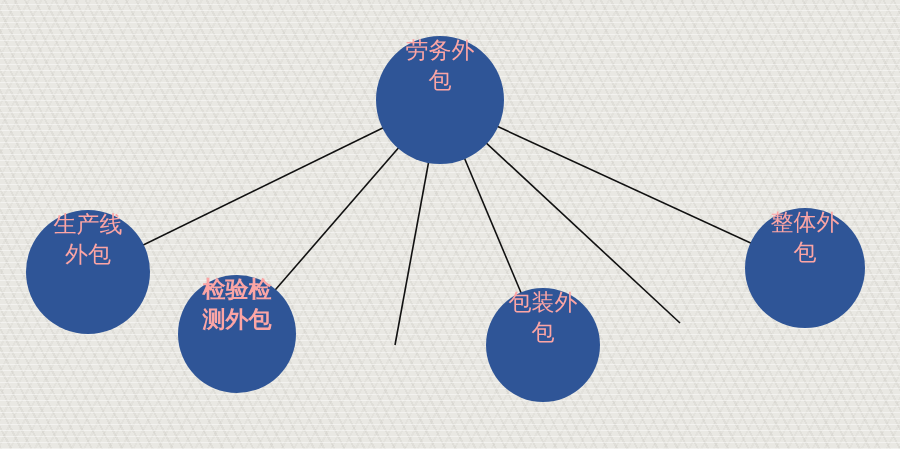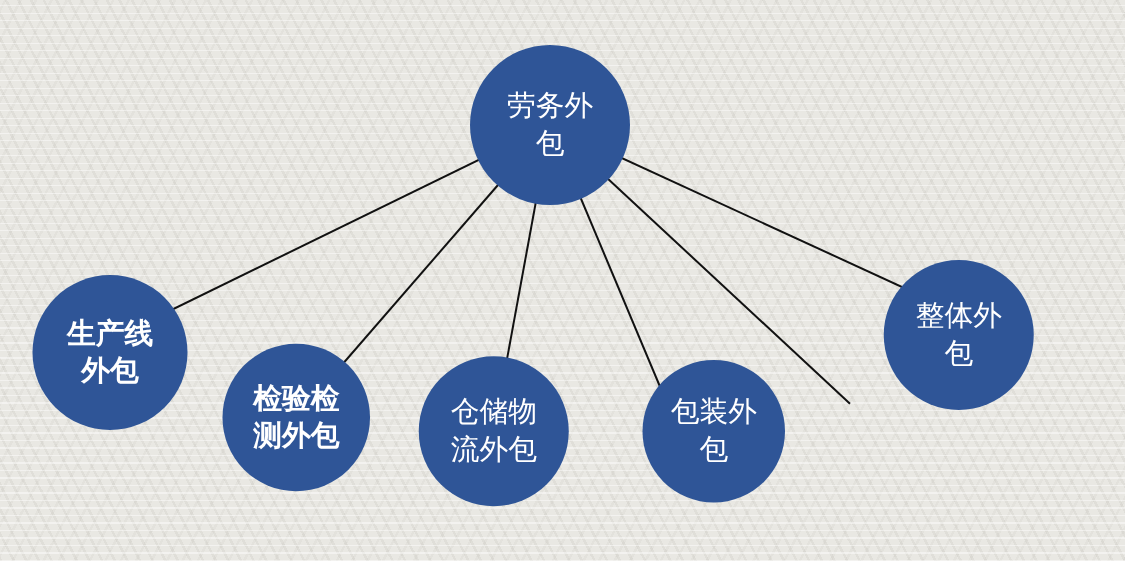--- a/index.html
+++ b/index.html
@@ -32,40 +32,40 @@
   }
   .connectors line {
     stroke: #111111;
     stroke-width: 1.6;
   }
   .node {
     position: absolute;
     z-index: 2;
     border-radius: 50%;
     background: #2f5597;
-    color: #ffffff;
+    color: #fca5a5;
     display: flex;
-    align-items: center;
+    align-items: flex-start;
     justify-content: center;
     text-align: center;
   }
   .node .label {
     display: block;
     max-width: 3.4em;
     font-size: 23px;
     line-height: 1.3;
     word-break: break-all;
   }
   #n-root { left: 376px; top: 36px;  width: 128px; height: 128px; }
-  #n-0    { left: 26px;  top: 220px; width: 124px; height: 124px; font-weight: bold; }
+  #n-0    { left: 26px;  top: 210px; width: 124px; height: 124px; }
   #n-1    { left: 178px; top: 275px; width: 118px; height: 118px; font-weight: bold; }
   #n-2    { left: 335px; top: 285px; width: 120px; height: 120px; }
-  #n-3    { left: 514px; top: 288px; width: 114px; height: 114px; }
+  #n-3    { left: 486px; top: 288px; width: 114px; height: 114px; }
   #n-4    { left: 620px; top: 263px; width: 120px; height: 120px; }
-  #n-5    { left: 707px; top: 208px; width: 120px; height: 120px; font-family: Liberation Serif, serif; }
+  #n-5    { left: 745px; top: 208px; width: 120px; height: 120px; font-family: Liberation Serif, serif; }
 </style>
 </head>
 <body>
 
 <div class="canvas">
 
   <svg class="connectors" viewBox="0 0 900 449" xmlns="http://www.w3.org/2000/svg">
     <line x1="440" y1="100" x2="88" y2="272"></line>
     <line x1="440" y1="100" x2="237" y2="334"></line>
     <line x1="440" y1="100" x2="395" y2="345"></line>
@@ -79,23 +79,20 @@
   </div>
 
   <div class="node" id="n-0">
     <span class="label">生产线外包</span>
   </div>
 
   <div class="node" id="n-1">
     <span class="label">检验检测外包</span>
   </div>
 
-  <div class="node" id="n-2">
-    <span class="label">仓储物流外包</span>
-  </div>
 
   <div class="node" id="n-3">
     <span class="label">包装外包</span>
   </div>
 
 
   <div class="node" id="n-5">
     <span class="label">整体外包</span>
   </div>
 

